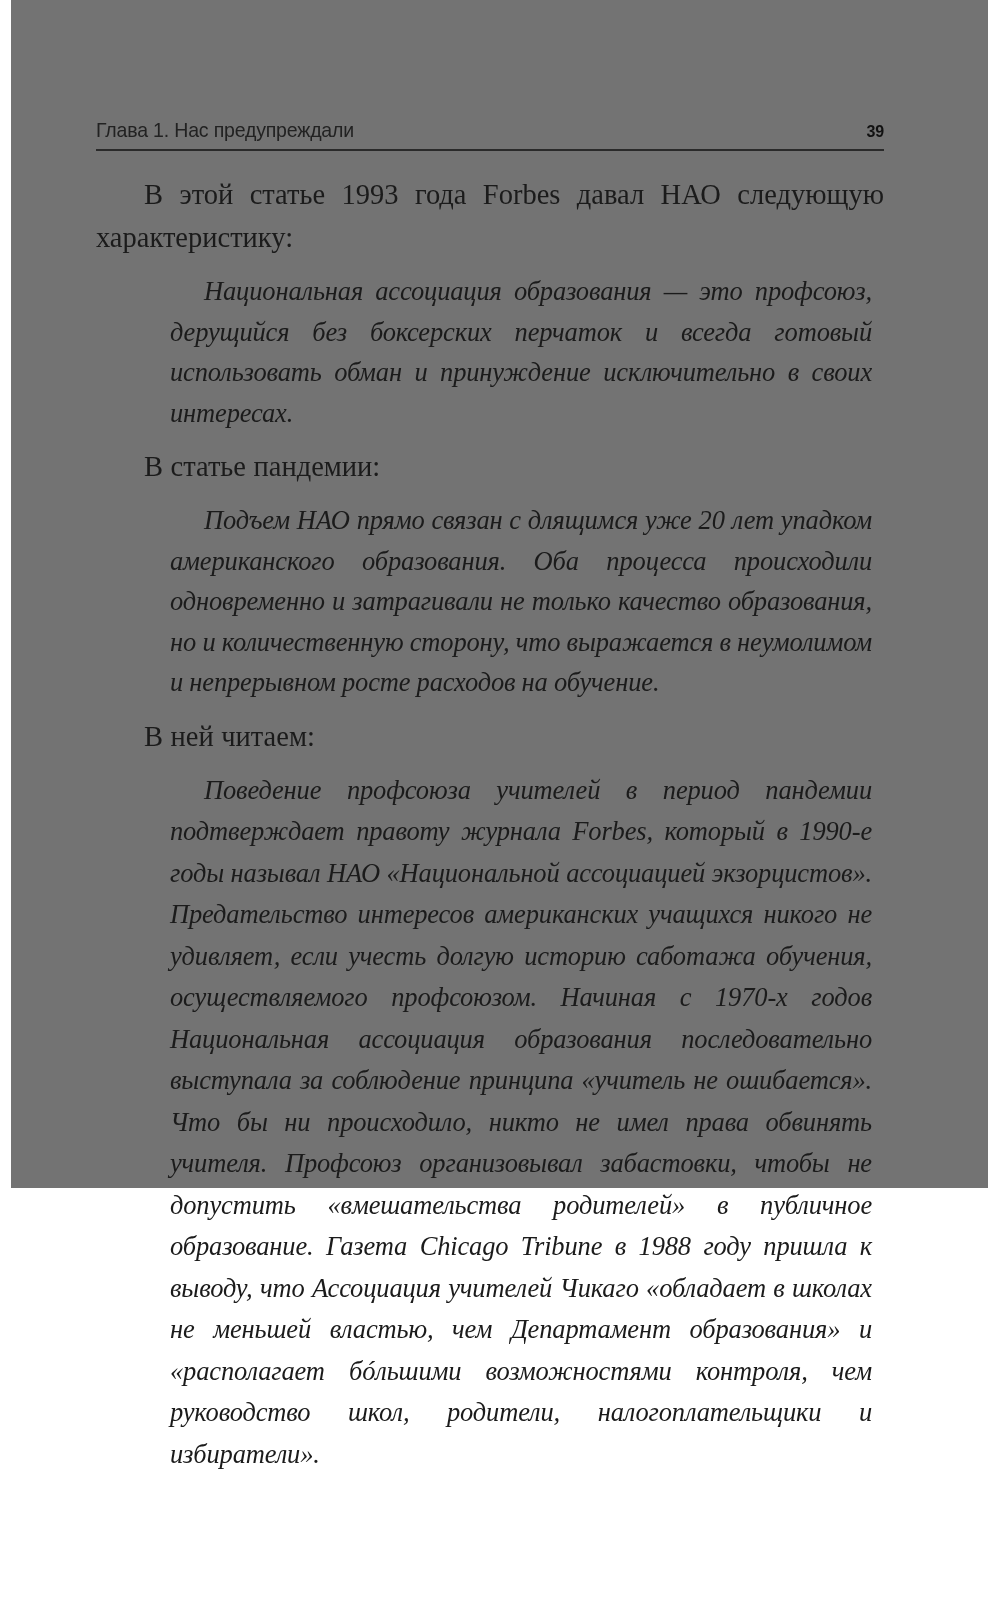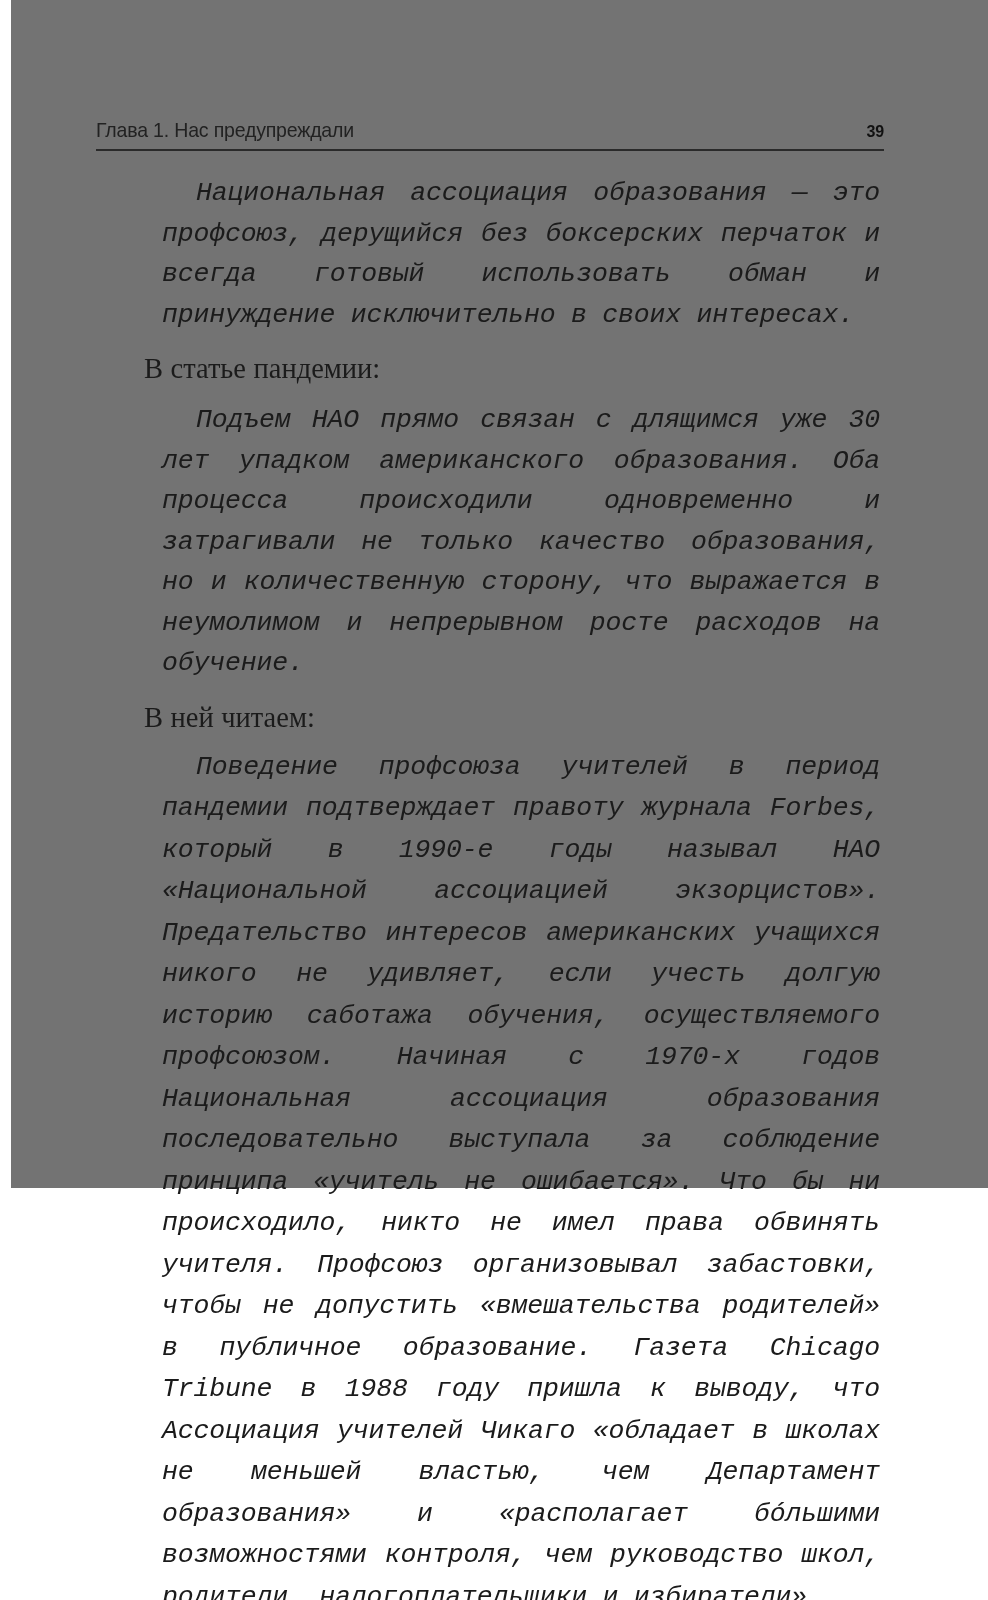--- a/index.html
+++ b/index.html
@@ -90,45 +90,45 @@
     text-indent: 34px;
     font-family: "Liberation Serif", "DejaVu Serif", serif;
     letter-spacing: -0.15px;
     word-spacing: -0.3px;
   }
   blockquote.extract.long {
     line-height: 41.5px;
     margin-top: 8px;
   }
   blockquote.extract p {
-    margin: 4px;
-    font-family: Liberation Mono, monospace;
+    margin: 12px;
   }
 </style>
 </head>
 <body>
 
 <div class="page">
   <div class="content">
 
     <div class="runhead">
       <span class="chapter">Глава 1. Нас предупреждали</span>
       <span class="folio">39</span>
     </div>
     <div class="rule"></div>
 
+    <p class="body">В этой статье 1993 года Forbes давал НАО следующую характеристику:</p>
 
     <blockquote class="extract">
       <p>Национальная ассоциация образования — это профсоюз, дерущийся без боксерских перчаток и всегда готовый использовать обман и принуждение исключительно в своих интересах.</p>
     </blockquote>
 
     <p class="body">В статье пандемии:</p>
 
     <blockquote class="extract">
-      <p>Подъем НАО прямо связан с длящимся уже 30 лет упадком американского образования. Оба процесса происходили одновременно и затрагивали не только качество образования, но и количественную сторону, что выражается в неумолимом и непрерывном росте расходов на обучение.</p>
+      <p>Подъем НАО прямо связан с длящимся уже 20 лет упадком американского образования. Оба процесса происходили одновременно и затрагивали не только качество образования, но и количественную сторону, что выражается в неумолимом и непрерывном росте расходов на обучение.</p>
     </blockquote>
 
 
     <p class="body tight">В ней читаем:</p>
 
     <blockquote class="extract long">
       <p>Поведение профсоюза учителей в период пандемии подтверждает правоту журнала Forbes, который в 1990-е годы называл НАО «Национальной ассоциацией экзорцистов». Предательство интересов американских учащихся никого не удивляет, если учесть долгую историю саботажа обучения, осуществляемого профсоюзом. Начиная с 1970-х годов Национальная ассоциация образования последовательно выступала за соблюдение принципа «учитель не ошибается». Что бы ни происходило, никто не имел права обвинять учителя. Профсоюз организовывал забастовки, чтобы не допустить «вмешательства родителей» в публичное образование. Газета Chicago Tribune в 1988 году пришла к выводу, что Ассоциация учителей Чикаго «обладает в школах не меньшей властью, чем Департамент образования» и «располагает бóльшими возможностями контроля, чем руководство школ, родители, налогоплательщики и избиратели».</p>
     </blockquote>
 
   </div>

